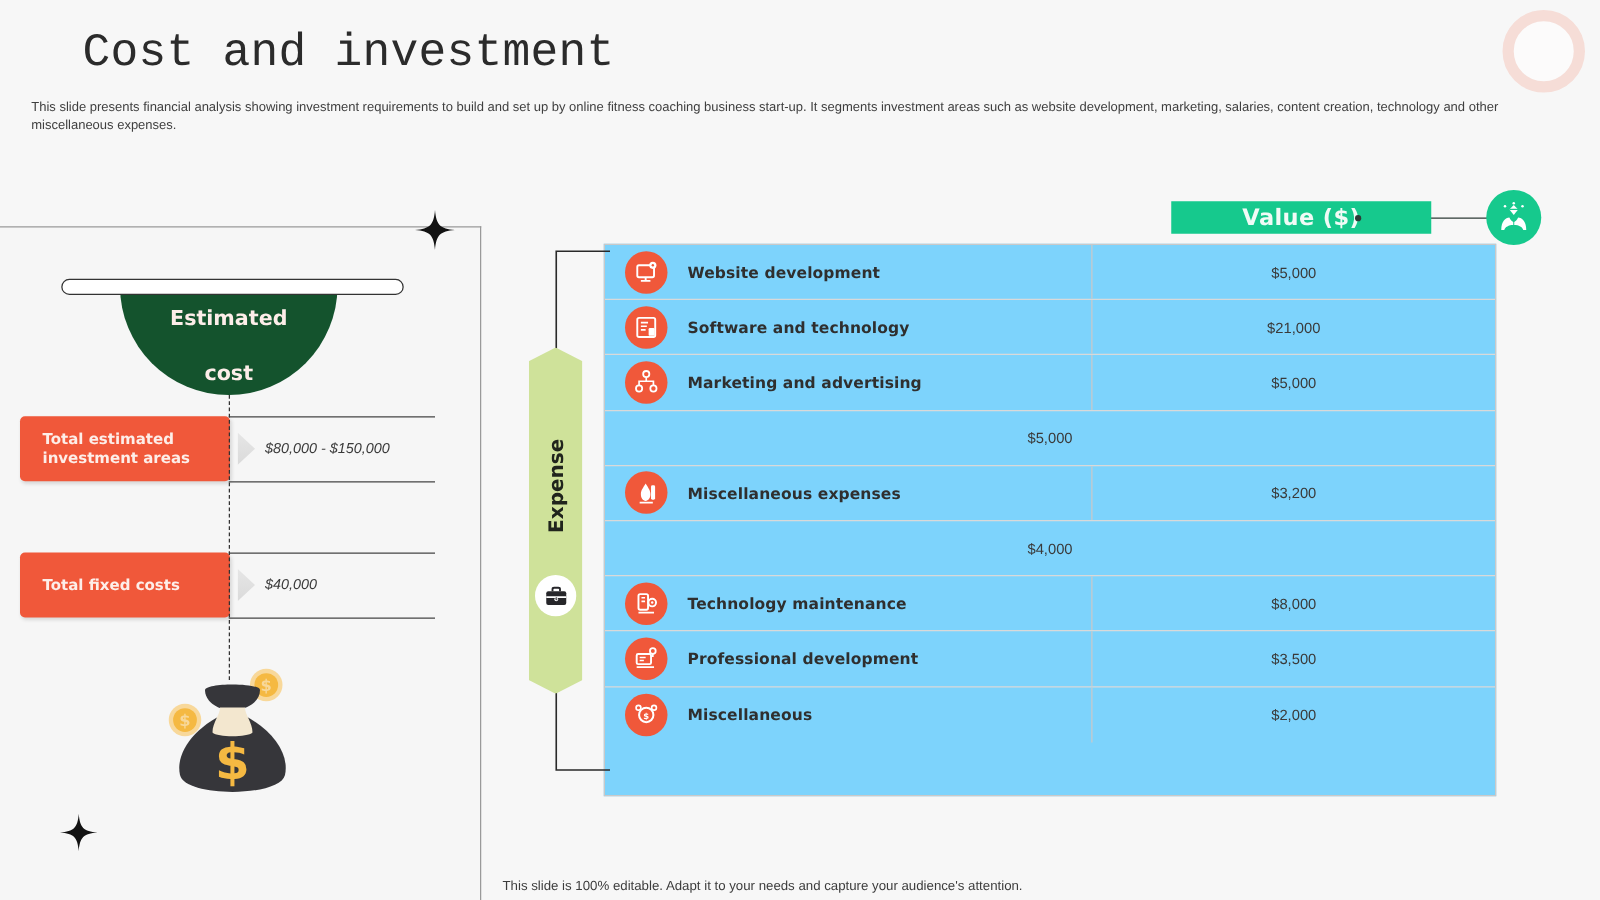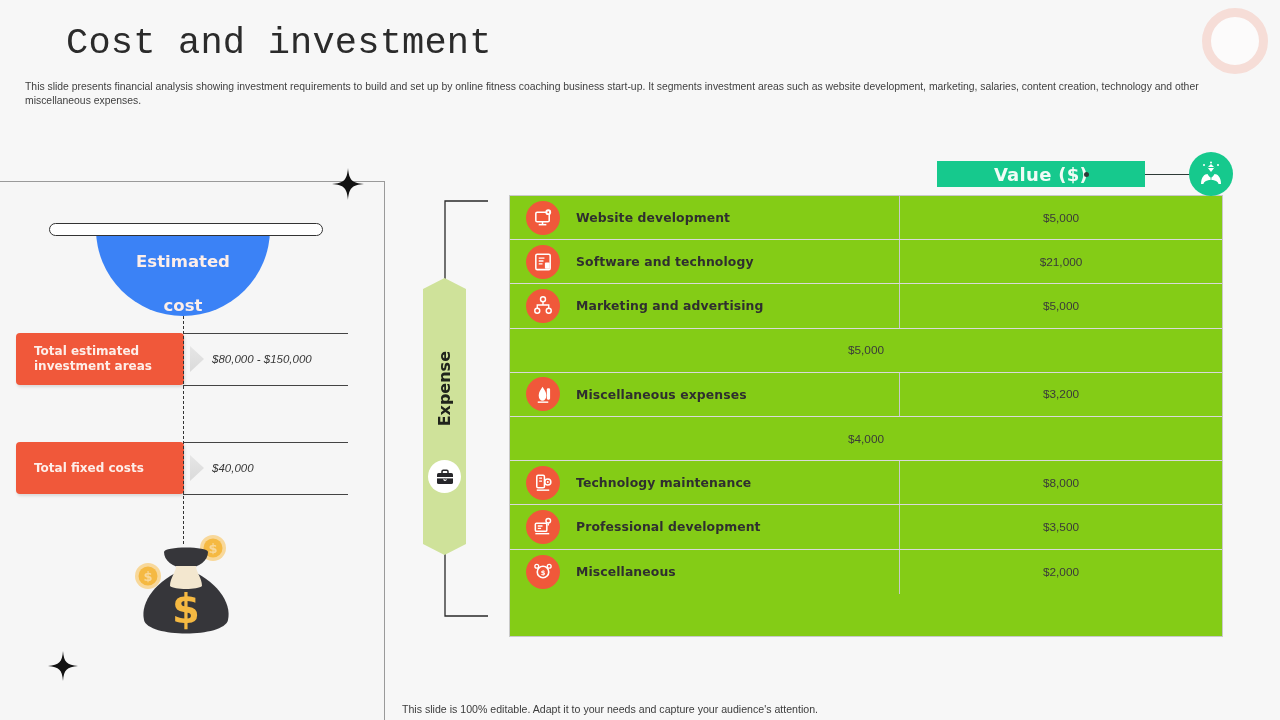--- a/index.html
+++ b/index.html
@@ -52,24 +52,24 @@
 
   .cost-pill {
     position: absolute; left: 49px; top: 223px;
     width: 274px; height: 13px;
     border: 1.4px solid #333; border-radius: 7px;
     background: #fff; z-index: 4;
   }
   .cost-dome {
     position: absolute; left: 96px; top: 229px;
     width: 174px; height: 87px;
-    background: #3b82f6;
+    background: #14532d;
     border-radius: 0 0 87px 87px;
     z-index: 3;
-    display: flex; align-items: flex-end; justify-content: center;
+    display: flex; align-items: center; justify-content: center;
   }
   .cost-dome span {
     display: block; text-align: center;
     color: #fdeee9; font-size: 16.5px; font-weight: bold;
     line-height: 20px; margin-top: 4px;
     font-family: "DejaVu Sans", sans-serif;
   }
 
   .dashed-v {
     position: absolute; left: 182.5px; top: 316px;
@@ -127,23 +127,23 @@
     width: 110px; height: 0; border-top: 1.4px solid #2e3b37; z-index: 4;
   }
   .vh-badge {
     position: absolute; left: 1189px; top: 152px;
     width: 44px; height: 44px; border-radius: 50%;
     background: #16c98d; z-index: 6;
     display: flex; align-items: center; justify-content: center;
   }
 
   .table {
-    position: absolute; left: 509px; top: 195px;
+    position: absolute; left: 483px; top: 195px;
     width: 714px; height: 442px;
-    border: 1.3px solid #c9c9c9; background: #84cc16;
+    border: 1.3px solid #c9c9c9; background: #7dd3fc;
   }
   .trow {
     display: flex; height: 44.2px; align-items: stretch;
     border-bottom: 1px solid #d9d9d9;
   }
   .trow:last-child { border-bottom: none; }
   .tcell-name {
     width: 390px; display: flex; align-items: center;
     border-right: 1.3px solid #c9c9c9; padding-left: 16px; gap: 16px;
   }

